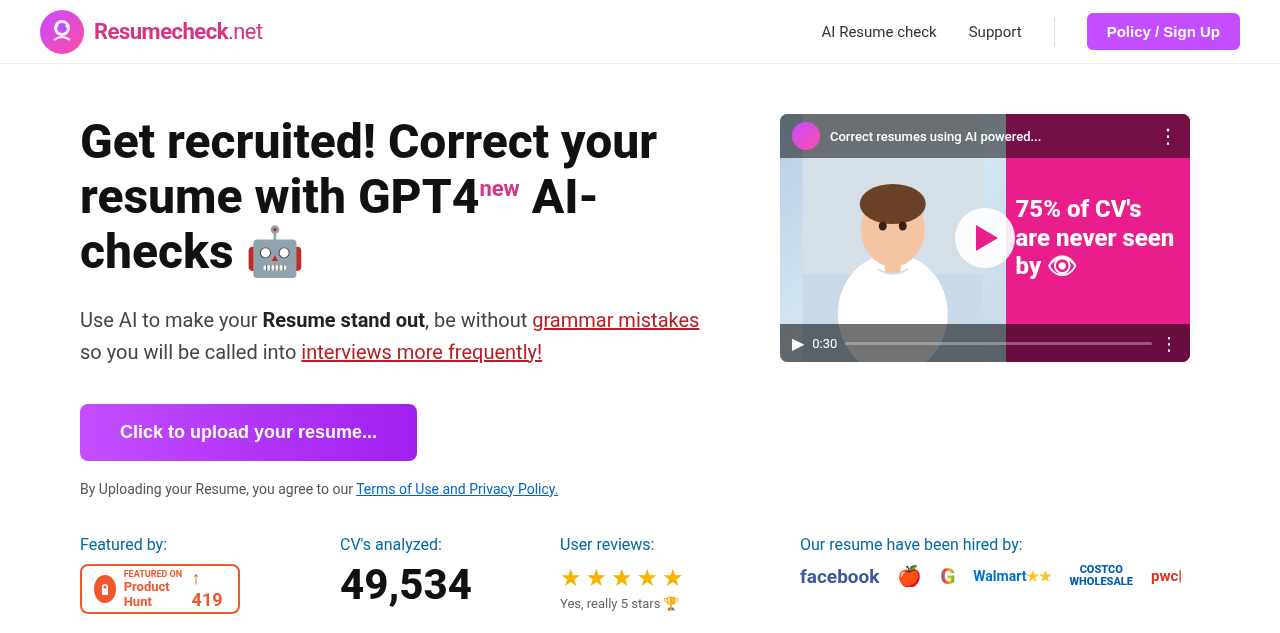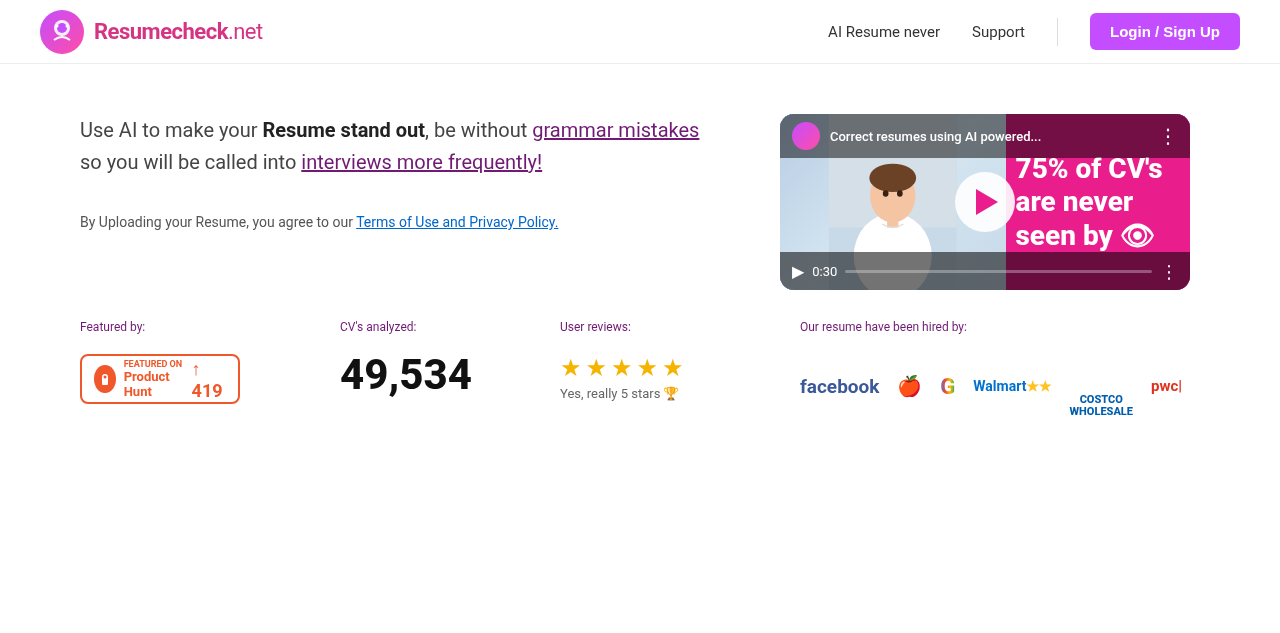--- a/index.html
+++ b/index.html
@@ -107,21 +107,21 @@
       font-size: 20px;
       line-height: 1.6;
       color: #444;
       margin-bottom: 36px;
     }
     .hero-subtitle strong {
       font-weight: 700;
       color: #222;
     }
     .hero-subtitle a {
-      color: #701a75;
+      color: #b91c1c;
       text-decoration: underline;
     }
     .upload-btn {
       background: linear-gradient(90deg, #c44dff, #a020f0);
       color: #fff;
       border: none;
       padding: 18px 40px;
       border-radius: 8px;
       font-size: 18px;
       font-weight: 600;
@@ -145,23 +145,23 @@
       line-height: 1.5;
     }
 
     
     .right-col {
       flex-shrink: 0;
       width: 420px;
     }
     .video-container {
       width: 410px;
-      height: 176px;
+      height: 248px;
       background: #0c4a6e;
-      border-radius: 14px;
+      border-radius: 8px;
       position: relative;
       overflow: hidden;
     }
     .video-bg {
       width: 100%;
       height: 100%;
       background: linear-gradient(135deg, #667eea 0%, #764ba2 50%, #e91e8c 100%);
       display: flex;
       align-items: center;
       justify-content: center;
@@ -186,21 +186,21 @@
       width: 45%;
       height: 100%;
       background: #e91e8c;
       display: flex;
       align-items: center;
       justify-content: center;
       padding: 10px;
     }
     .video-overlay-text .vtext {
       color: #fff;
-      font-size: 28px;
+      font-size: 24px;
       font-weight: 800;
       line-height: 1.2;
       text-align: left;
     }
     .play-button {
       position: absolute;
       left: 50%;
       top: 50%;
       transform: translate(-50%, -50%);
       width: 60px;
@@ -288,23 +288,23 @@
     .bottom-section {
       display: flex;
       align-items: flex-start;
       padding: 0 80px 30px 80px;
       gap: 60px;
     }
     .featured-by {
       min-width: 200px;
     }
     .section-label {
-      font-size: 12px;
-      color: #701a75;
-      margin-bottom: 20px;
+      font-size: 16px;
+      color: #0369a1;
+      margin-bottom: 10px;
     }
     .product-hunt-badge {
       width: 160px;
       height: 50px;
       background: #fff;
       border: 2px solid #f0572a;
       border-radius: 8px;
       display: flex;
       align-items: center;
       gap: 8px;
@@ -381,21 +381,21 @@
     .brand-logo {
       font-size: 17px;
       font-weight: 700;
       color: #555;
     }
     .brand-facebook { color: #3b5998; font-size: 19px; }
     .brand-apple { font-size: 20px; color: #333; }
     .brand-google { font-size: 22px; font-weight: 700; }
     .brand-walmart { color: #0071ce; font-size: 14px; font-weight: 700; }
     .brand-walmart::after { content: '★'; color: #ffc220; }
-    .brand-costco { color: #005dab; font-size: 13px; font-weight: 700; margin-top: 40px; }
+    .brand-costco { color: #005dab; font-size: 13px; font-weight: 700; }
     .brand-pwc { color: #e0301e; font-size: 13px; font-weight: 700; }
   </style>
 </head>
 <body>
 
 <header class="header">
   <div class="logo-area">
     <div class="logo-icon">
       <svg width="32" height="32" viewBox="0 0 32 32">
         <circle cx="16" cy="12" r="8" fill="white" opacity="0.9"></circle>
@@ -403,33 +403,37 @@
         <path d="M8 24 Q16 18 24 24" stroke="white" stroke-width="2" fill="none"></path>
         <circle cx="11" cy="10" r="1.5" fill="white"></circle>
         <circle cx="21" cy="10" r="1.5" fill="white"></circle>
       </svg>
     </div>
     <div class="logo-text">
       <span>Resumecheck</span><span class="logo-domain">.net</span>
     </div>
   </div>
   <nav class="nav-right">
-    <a class="nav-link">AI Resume never</a>
+    <a class="nav-link">AI Resume check</a>
     <a class="nav-link">Support</a>
     <div class="nav-divider"></div>
-    <button class="login-btn">Login / Sign Up</button>
+    <button class="login-btn">Policy / Sign Up</button>
   </nav>
 </header>
 
 <div class="main-content">
 
   <div class="left-col">
+    <h1 class="hero-title">
+      Get recruited! Correct your resume with GPT4<span class="new-badge">new</span> AI-checks 🤖
+    </h1>
     <p class="hero-subtitle">
       Use AI to make your <strong>Resume stand out</strong>, be without <a href="#">grammar mistakes</a> so you will be called into <a href="#">interviews more frequently!</a>
     </p>
+    <button class="upload-btn">Click to upload your resume...</button>
     <p class="privacy-note">
       By Uploading your Resume, you agree to our <a href="#">Terms of Use and Privacy Policy.</a>
     </p>
   </div>
 
   <div class="right-col">
     <div class="video-container">
 
       <div class="video-top-bar">
         <div class="video-logo-circle"></div>

